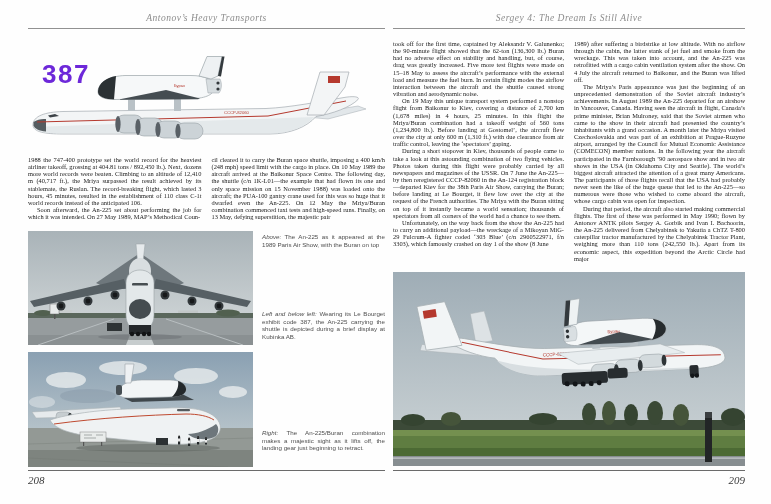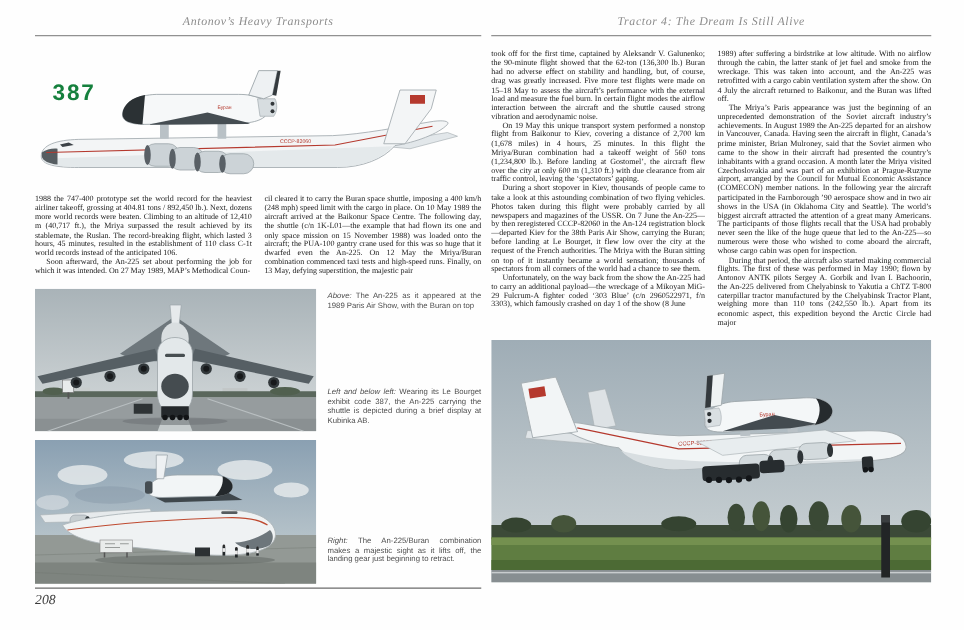--- a/index.html
+++ b/index.html
@@ -13,23 +13,23 @@
   .page-right{left:393px;width:352px;}
 
   .page-header{
     position:absolute;top:13px;left:0;right:0;text-align:center;
     font-style:italic;font-size:9.5px;line-height:10px;color:#8c8c8c;
     letter-spacing:.5px;padding-bottom:5px;border-bottom:1px solid #919191;
   }
 
   .illustration{position:absolute;top:55px;left:0;width:357px;height:100px;}
   .code-387{
-    position:absolute;left:14px;top:6px;color:#15803d;
+    position:absolute;left:14px;top:6px;color:#6d28d9;
     font-family:"Liberation Sans",sans-serif;font-weight:bold;
-    font-size:18px;line-height:26px;letter-spacing:1.5px;text-align:right;
+    font-size:26px;line-height:26px;letter-spacing:1.5px;text-align:right;
   }
 
   .textcols{position:absolute;display:flex;gap:10px;color:#1b1b1b;}
   .page-left  .textcols{top:156px;left:0;width:357px;}
   .page-right .textcols{top:40px;left:0;width:352px;}
   .col{flex:1;}
   .para{margin:0;font-size:6.4px;line-height:7.15px;text-align:justify;}
   .para.indent{text-indent:9px;}
 
   .photo{position:absolute;left:0;display:block;}
@@ -258,21 +258,21 @@
       <span class="lead">Right:</span>
       <span>The An-225/Buran combination makes a majestic sight as it lifts off, the landing gear just beginning to retract.</span>
     </div>
 
     <footer class="page-footer">
       <div class="page-number">208</div>
     </footer>
   </section>
 
   <section class="page page-right">
-    <header class="page-header">Tractor 4: The Dream Is Still Alive</header>
+    <header class="page-header">Sergey 4: The Dream Is Still Alive</header>
 
     <div class="textcols">
       <div class="col">
         <p class="para">took off for the first time, captained by Aleksandr V. Galunenko; the 90-minute flight showed that the 62-ton (136,300 lb.) Buran had no adverse effect on stability and handling, but, of course, drag was greatly increased. Five more test flights were made on 15–18 May to assess the aircraft’s performance with the external load and measure the fuel burn. In certain flight modes the airflow interaction between the aircraft and the shuttle caused strong vibration and aerodynamic noise.</p>
         <p class="para indent">On 19 May this unique transport system performed a nonstop flight from Baikonur to Kiev, covering a distance of 2,700 km (1,678 miles) in 4 hours, 25 minutes. In this flight the Mriya/Buran combination had a takeoff weight of 560 tons (1,234,800 lb.). Before landing at Gostomel’, the aircraft flew over the city at only 600 m (1,310 ft.) with due clearance from air traffic control, leaving the ‘spectators’ gaping.</p>
         <p class="para indent">During a short stopover in Kiev, thousands of people came to take a look at this astounding combination of two flying vehicles. Photos taken during this flight were probably carried by all newspapers and magazines of the USSR. On 7 June the An-225—by then reregistered CCCP-82060 in the An-124 registration block—departed Kiev for the 38th Paris Air Show, carrying the Buran; before landing at Le Bourget, it flew low over the city at the request of the French authorities. The Mriya with the Buran sitting on top of it instantly became a world sensation; thousands of spectators from all corners of the world had a chance to see them.</p>
         <p class="para indent">Unfortunately, on the way back from the show the An-225 had to carry an additional payload—the wreckage of a Mikoyan MiG-29 Fulcrum-A fighter coded ‘303 Blue’ (c/n 2960522971, f/n 3303), which famously crashed on day 1 of the show (8 June</p>
       </div>
       <div class="col">
         <p class="para">1989) after suffering a birdstrike at low altitude. With no airflow through the cabin, the latter stank of jet fuel and smoke from the wreckage. This was taken into account, and the An-225 was retrofitted with a cargo cabin ventilation system after the show. On 4 July the aircraft returned to Baikonur, and the Buran was lifted off.</p>
@@ -363,15 +363,18 @@
             <circle cx="176" cy="58.5" r="1.7" fill="#2c3134"></circle>
             <circle cx="176" cy="64" r="1.7" fill="#2c3134"></circle>
             <polygon points="176,28 190,26.5 186,52 173,53.5" fill="#eef2f3" stroke="#9aa3a8" stroke-width="0.6"></polygon>
             <polygon points="176,28 180.5,27.6 177.5,52.8 173,53.5" fill="#33393d"></polygon>
             <text x="216" y="62.5" font-size="4.4" fill="#b5392e" font-family="Liberation Sans, sans-serif">Буран</text>
           </g>
         </g>
       </svg>
     </figure>
 
+    <footer class="page-footer">
+      <div class="page-number">209</div>
+    </footer>
   </section>
 
 </div>
 
 </body></html>

